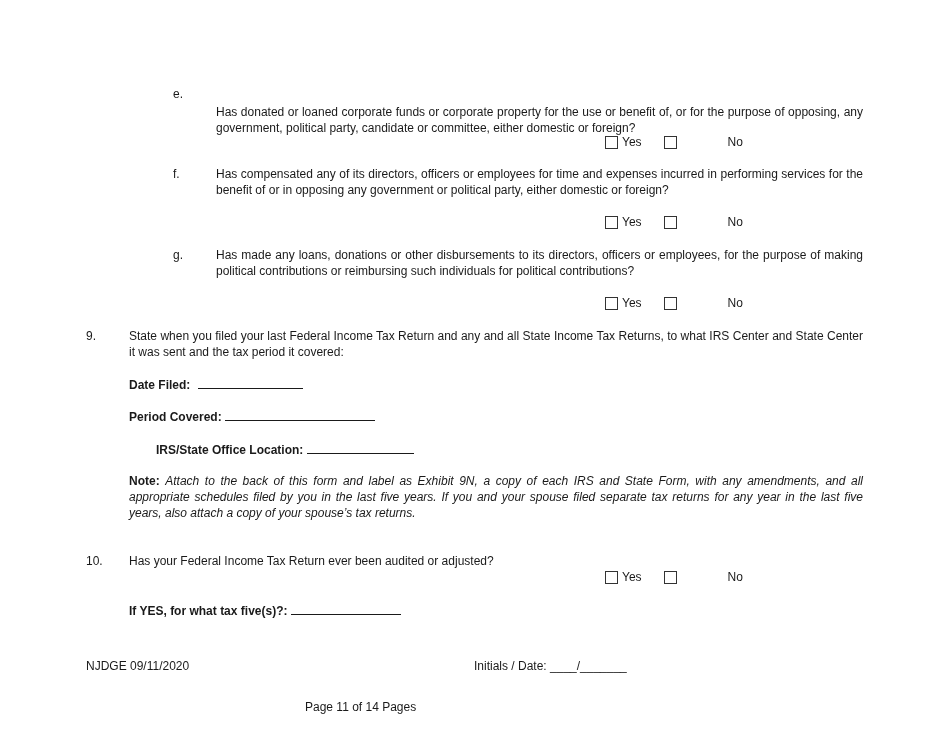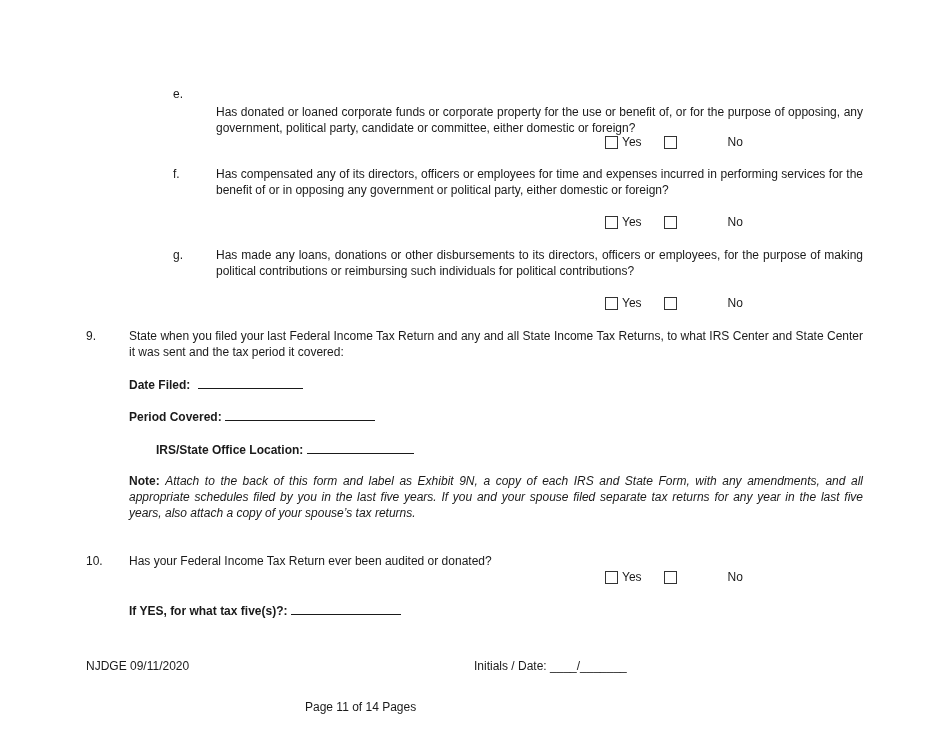--- a/index.html
+++ b/index.html
@@ -81,21 +81,21 @@
   <span>IRS/State Office Location:</span>
   <span class="blank" style="width:107px;"></span>
 </div>
 
 <div class="para" style="left:129px; top:473px; width:734px;">
   <span class="note-label">Note:</span>
   <span class="note-text">Attach to the back of this form and label as Exhibit 9N, a copy of each IRS and State Form, with any amendments, and all appropriate schedules filed by you in the last five years. If you and your spouse filed separate tax returns for any year in the last five years, also attach a copy of your spouse’s tax returns.</span>
 </div>
 
 <div class="marker" style="left:86px; top:553px;">10.</div>
-<div class="para" style="left:129px; top:553px; width:460px;">Has your Federal Income Tax Return ever been audited or donated?</div>
+<div class="para" style="left:129px; top:553px; width:460px;">Has your Federal Income Tax Return ever been audited or adjusted?</div>
 <div class="yn" style="left:605px; top:569px;">
   <span class="opt">
     <span class="cb"></span>
     <span>Yes</span>
   </span>
   <span class="opt">
     <span class="cb"></span>
     <span>No</span>
   </span>
 </div>

